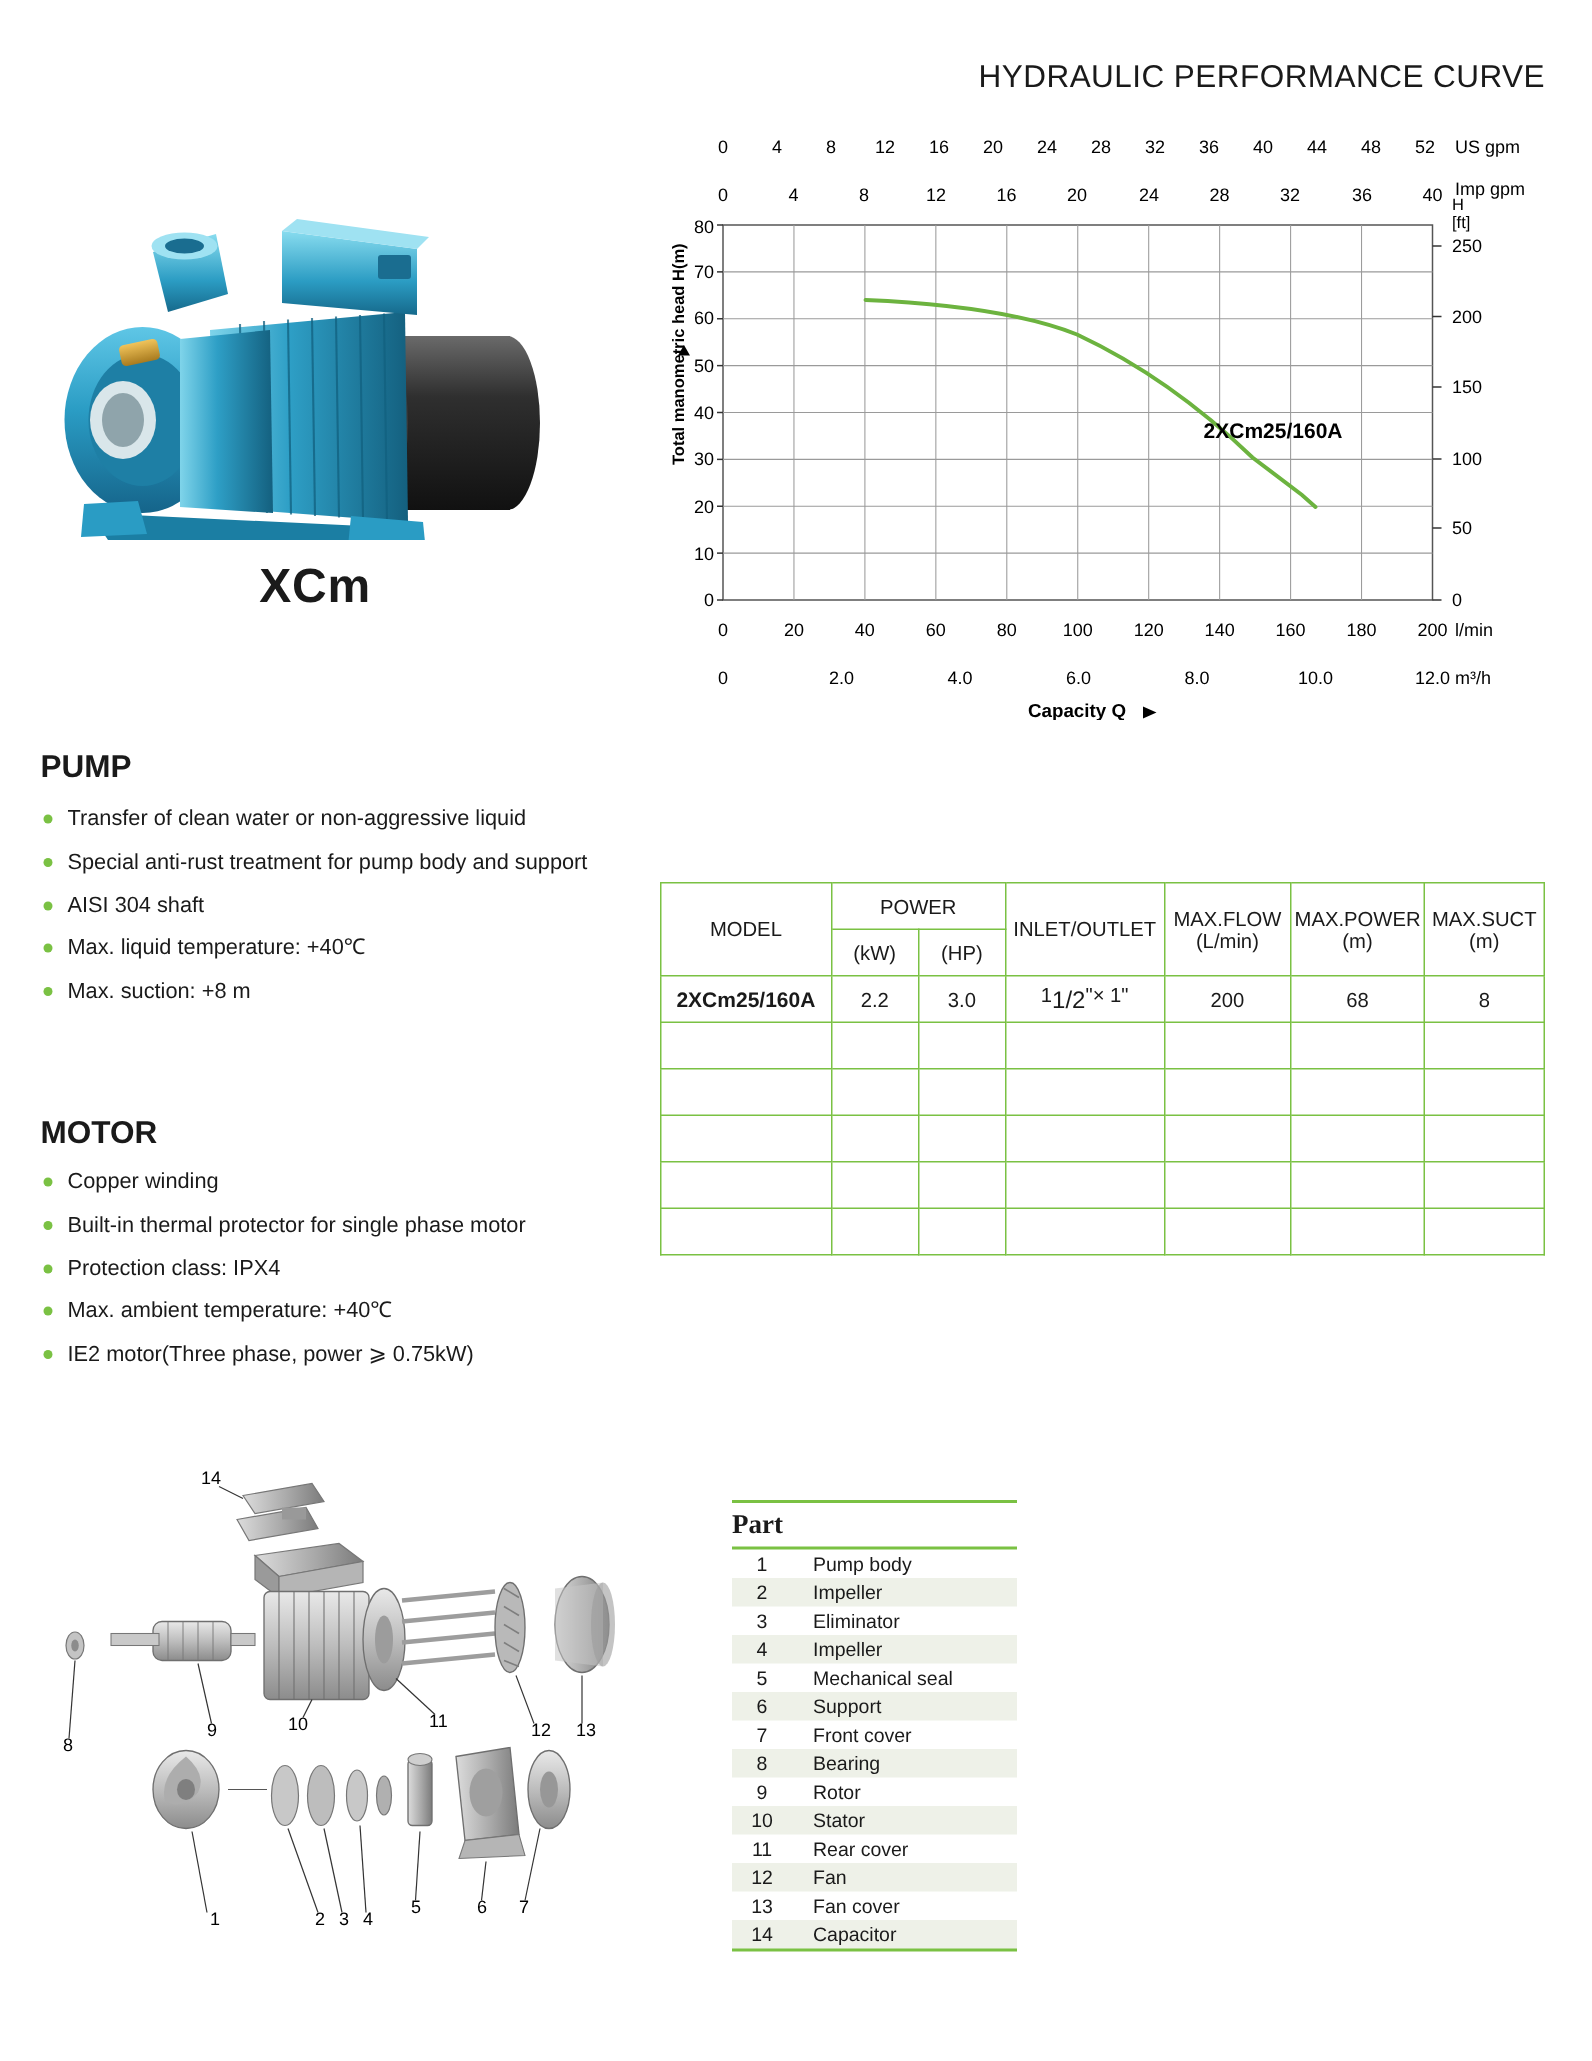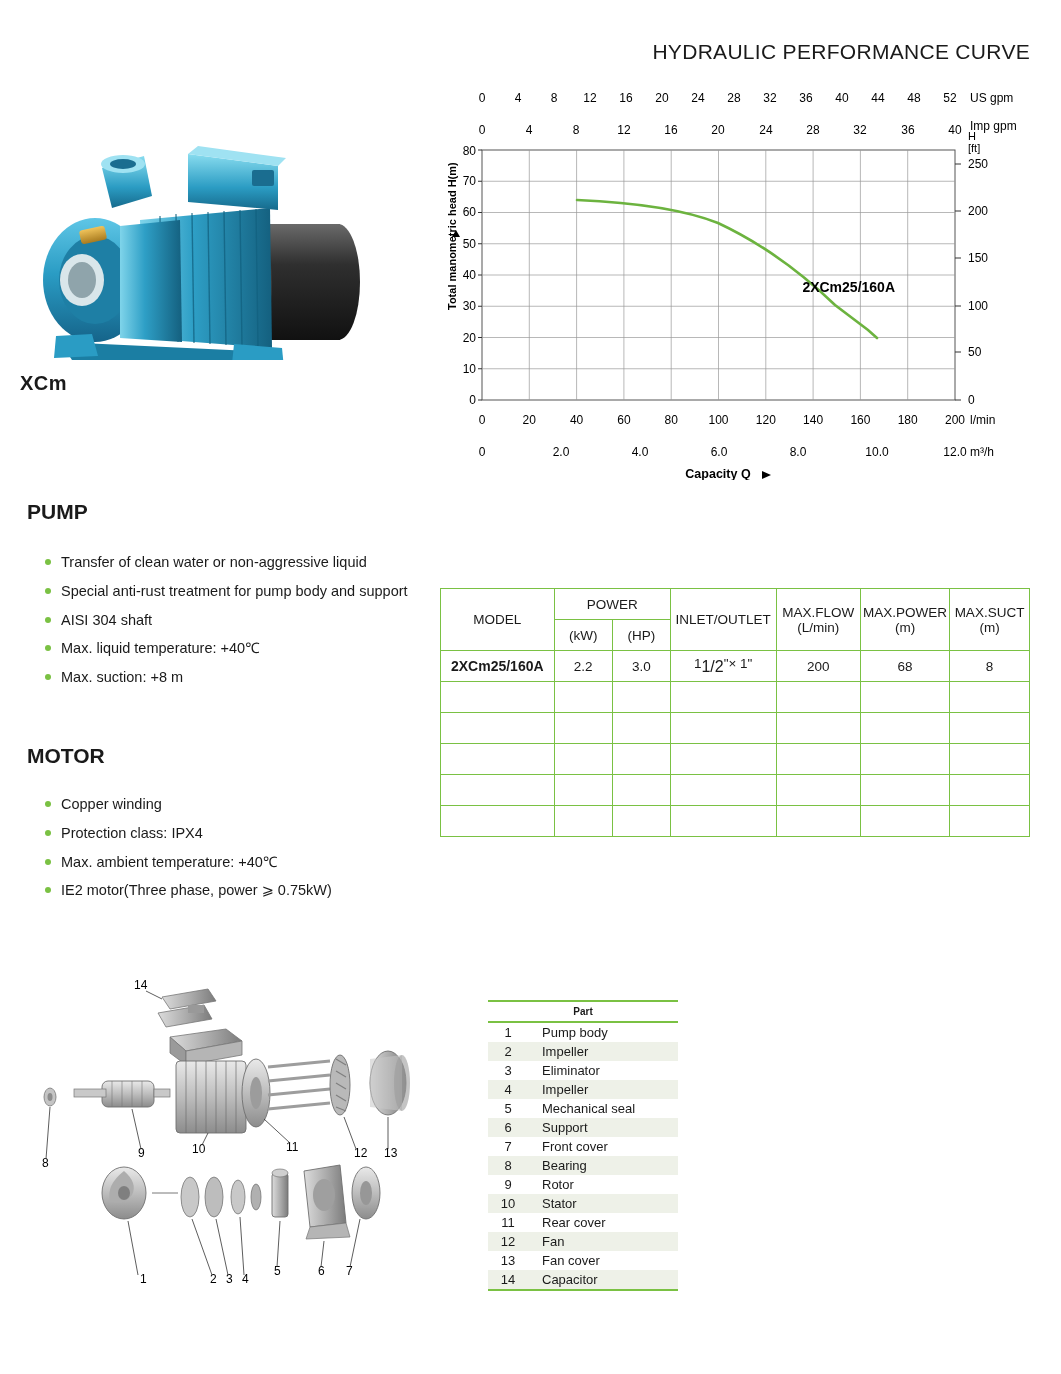--- a/index.html
+++ b/index.html
@@ -6,37 +6,37 @@
   body{
     width:1061px;height:1374px;background:#ffffff;
     font-family:"Liberation Sans", sans-serif;color:#1a1a1a;
     position:relative;overflow:hidden;
   }
   .page{position:relative;width:1061px;height:1374px;}
 
   
   .product-photo{position:absolute;left:20px;top:70px;width:380px;height:290px;}
   .product-caption{
-    position:absolute;left:20px;top:372px;width:380px;text-align:left;
-    font-size:20px;font-weight:bold;letter-spacing:.5px;
+    position:absolute;left:20px;top:372px;width:380px;text-align:center;
+    font-size:32px;font-weight:bold;letter-spacing:.5px;
   }
 
   
   .chart-title{
     position:absolute;left:470px;top:40px;width:560px;text-align:right;
     font-size:21px;letter-spacing:.3px;
   }
   .chart-area{position:absolute;left:440px;top:80px;width:600px;height:400px;}
   .chart-area svg{display:block;}
 
   
   .sec-title{font-size:21px;font-weight:bold;text-align:center;}
   .pump-title{position:absolute;left:27px;top:500px;}
   .motor-title{position:absolute;left:27px;top:744px;}
-  .bullets{position:absolute;list-style:none;margin:16px;padding:0;font-size:14.5px;}
+  .bullets{position:absolute;list-style:none;margin:0;padding:0;font-size:14.5px;}
   .pump-list{left:27px;top:536px;width:390px;}
   .motor-list{left:27px;top:778px;width:400px;}
   .bullets li{
     position:relative;padding-left:18px;margin-bottom:7px;line-height:1.5;
   }
   .bullets li::before{
     content:"";position:absolute;left:2px;top:7px;width:6px;height:6px;
     border-radius:50%;background:#7ac143;
   }
   .bullets li.justify{text-align:justify;}
@@ -57,21 +57,21 @@
   
   .exploded{position:absolute;left:10px;top:975px;width:430px;height:330px;}
 
   
   .parts-table{
     position:absolute;left:488px;top:1000px;width:190px;border-collapse:collapse;
     font-size:13px;
   }
   .parts-table th{
     border-top:2px solid #7ac143;border-bottom:2px solid #7ac143;
-    padding:4px 0;font-size:10px;text-align:center;
+    padding:4px 0;font-size:18px;text-align:left;font-family:Liberation Serif, serif;
   }
   .parts-table td{padding:2px 0;}
   .parts-table td.num{width:40px;text-align:center;}
   .parts-table td.nm{padding-left:14px;}
   .parts-table tr.alt td{background:#eef1e8;}
   .parts-table tr.last td{border-bottom:2px solid #7ac143;}
 </style>
 </head>
 <body>
 
@@ -292,20 +292,21 @@
     <li>Transfer of clean water or non-aggressive liquid</li>
     <li class="justify">Special anti-rust treatment for pump body and support</li>
     <li>AISI 304 shaft</li>
     <li>Max. liquid temperature: +40℃</li>
     <li>Max. suction: +8 m</li>
   </ul>
 
   <div class="sec-title motor-title">MOTOR</div>
   <ul class="bullets motor-list">
     <li>Copper winding</li>
+    <li>Built-in thermal protector for single phase motor</li>
     <li>Protection class: IPX4</li>
     <li>Max. ambient temperature: +40℃</li>
     <li>IE2 motor(Three phase, power ⩾ 0.75kW)</li>
   </ul>
 
   <table class="spec-table">
     <tbody>
         <tr>
       <th rowspan="2" style="width:118px">MODEL</th>
       <th colspan="2" style="width:136px">POWER</th>

